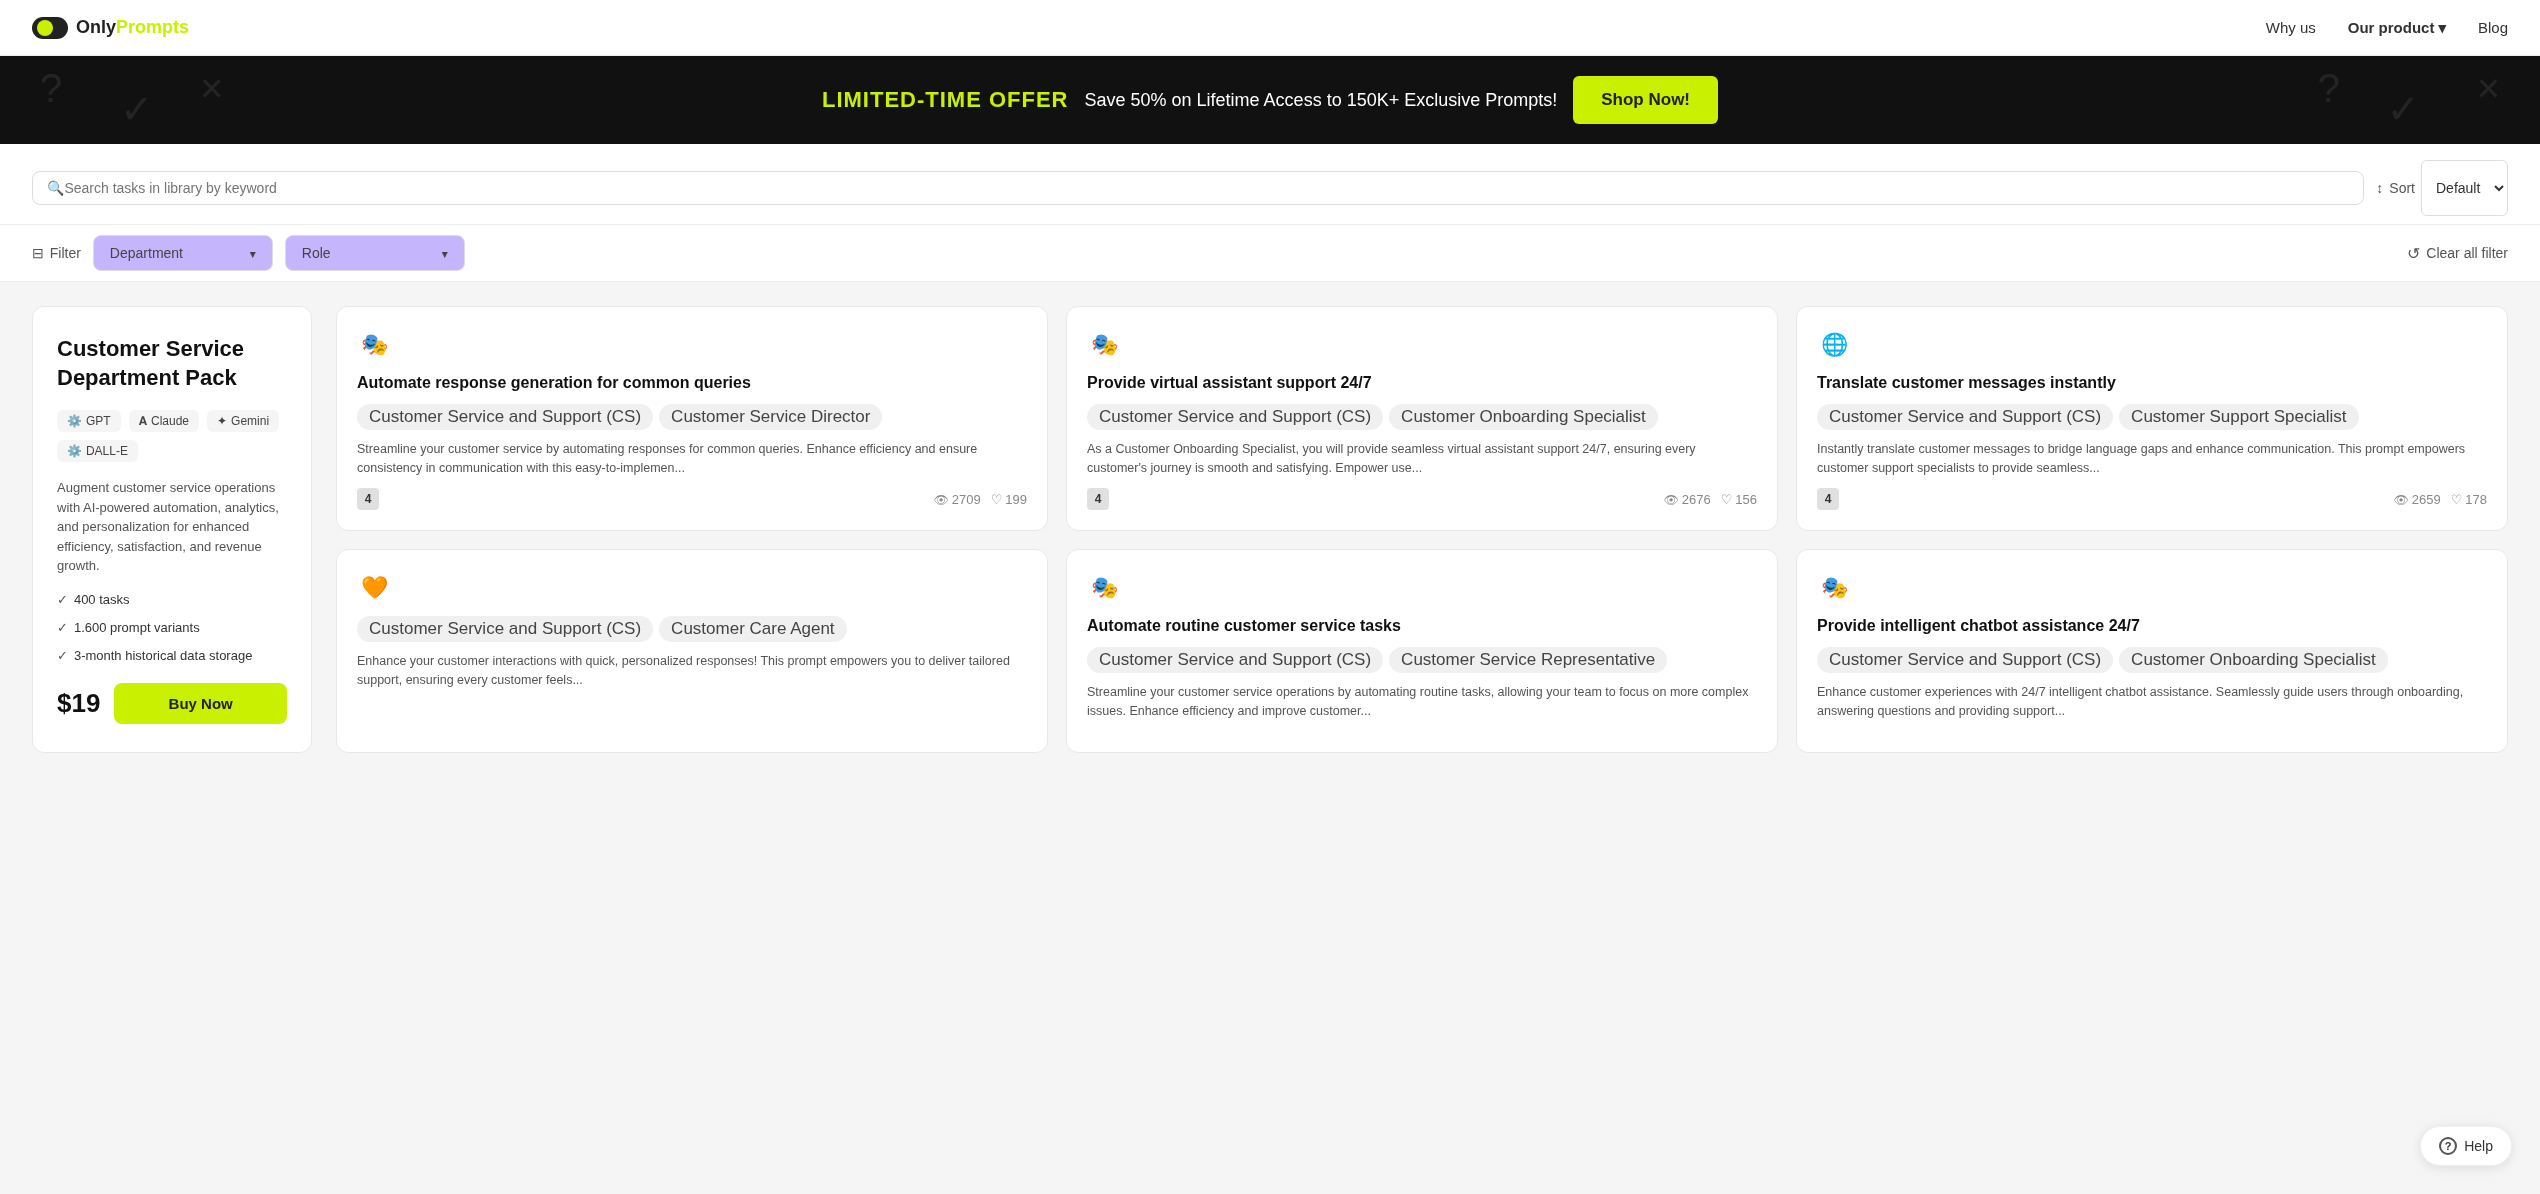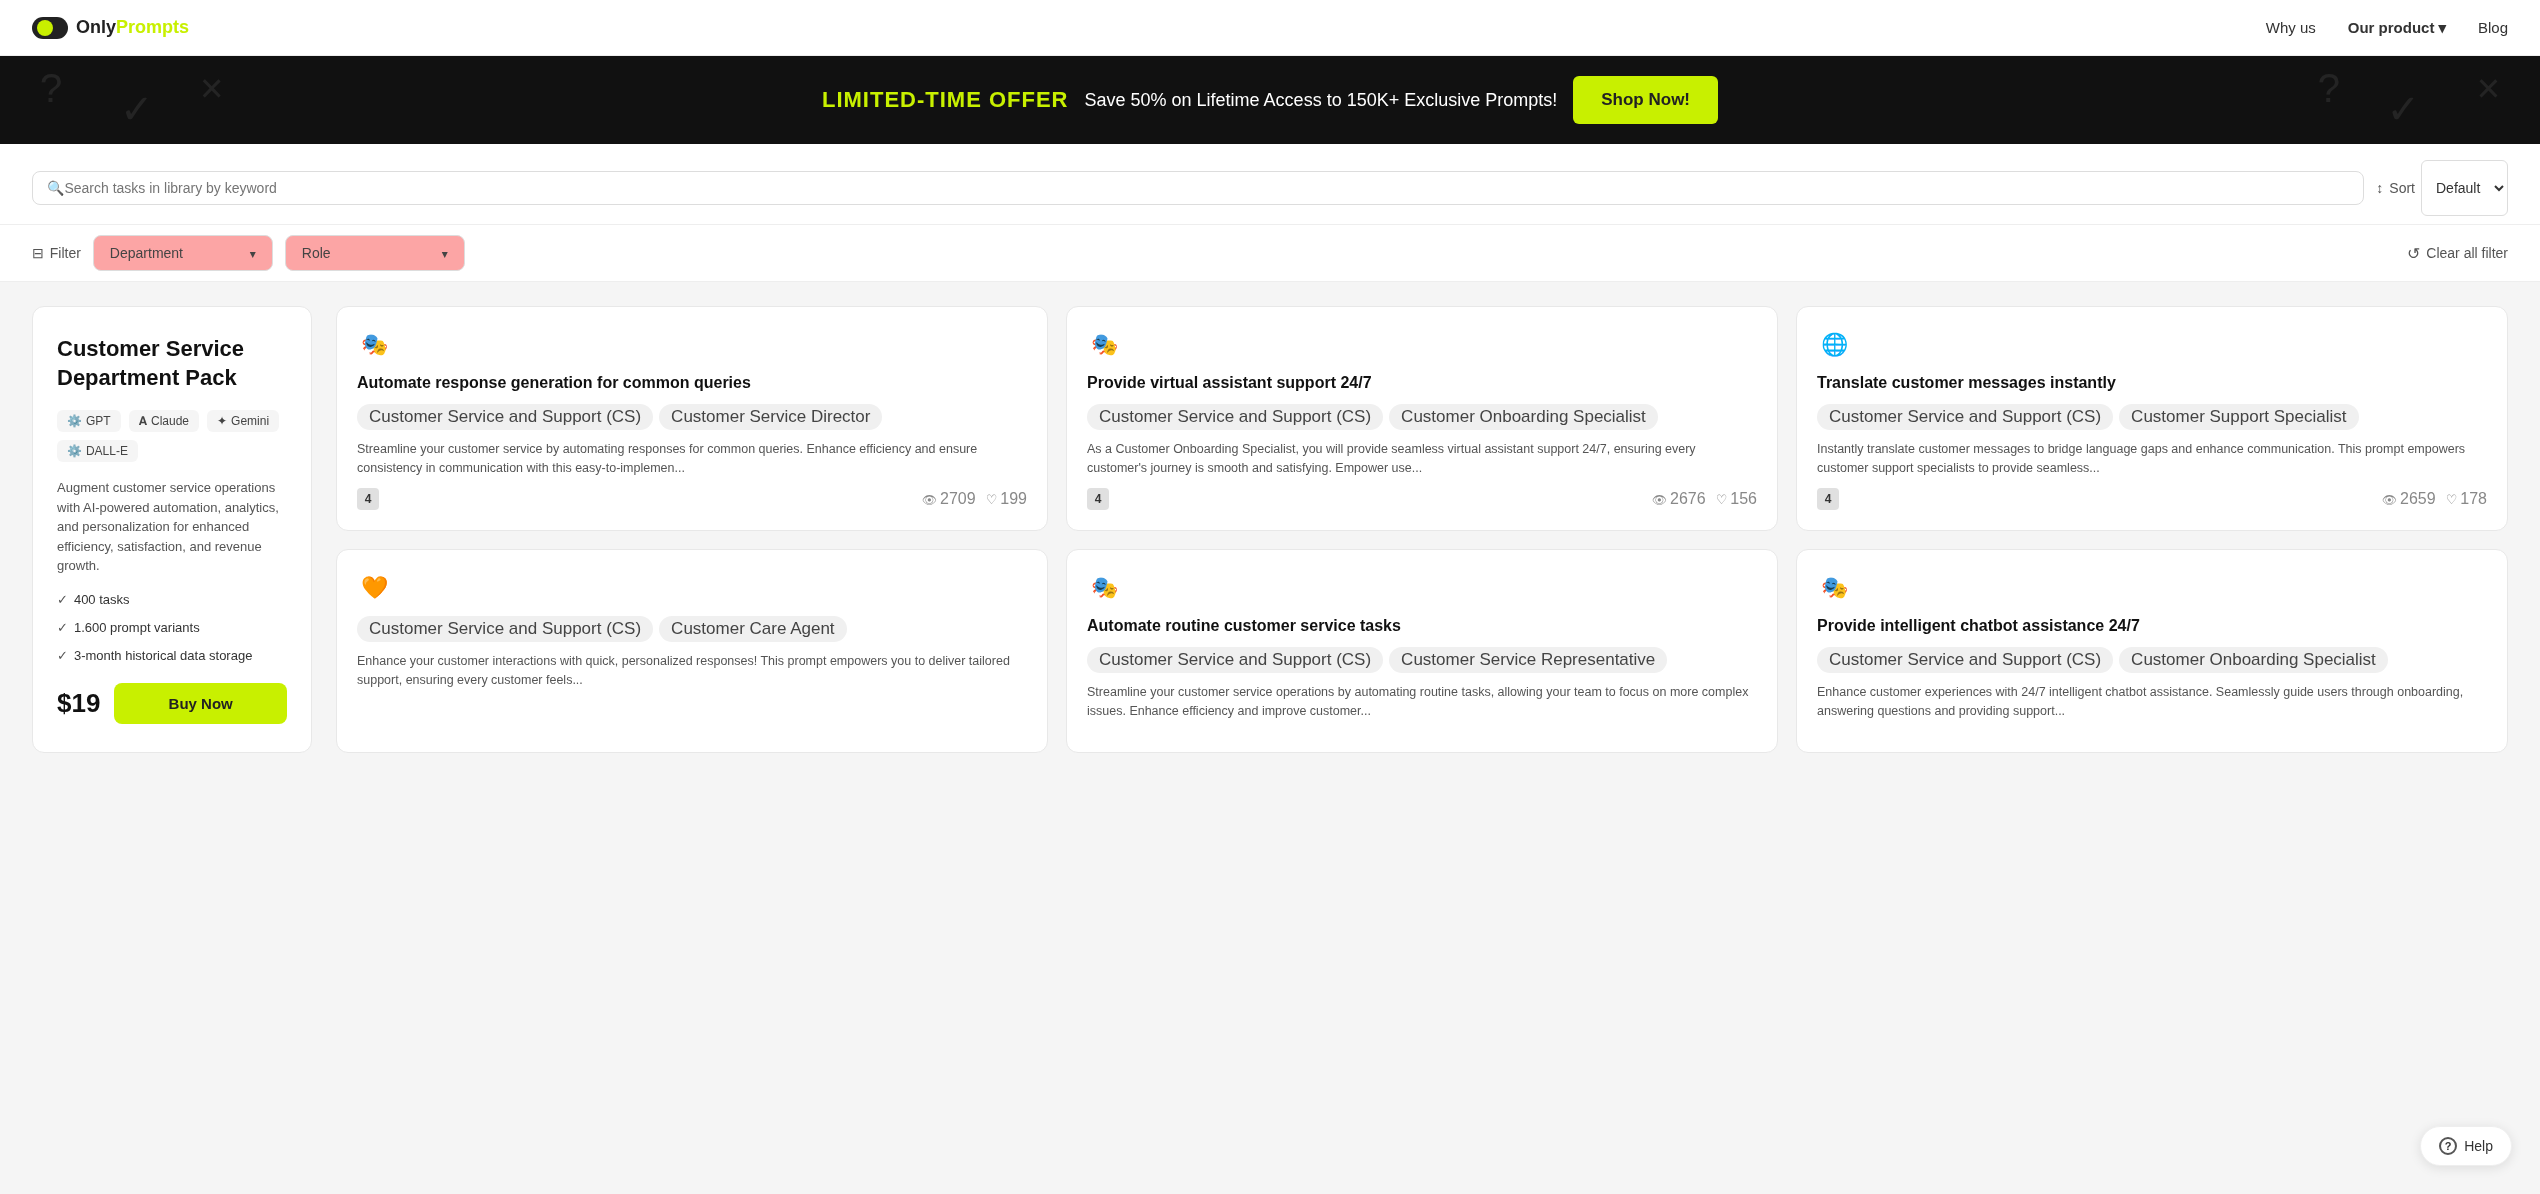--- a/index.html
+++ b/index.html
@@ -41,21 +41,21 @@
     .search-wrap input { border: none; outline: none; font-size: 14px; width: 100%; color: #0c4a6e; }
     .sort-wrap { display: flex; align-items: center; gap: 6px; color: #555; font-size: 14px; }
     .sort-select { border: 1px solid #ddd; border-radius: 6px; padding: 18px 10px; font-size: 14px; color: #333; background: #fff; cursor: pointer; }
 
     
     .filter-row {
       display: flex; align-items: center; gap: 12px; padding: 10px 32px 10px;
       background: #fff; border-bottom: 1px solid #eee;
     }
     .filter-btn { display: flex; align-items: center; gap: 6px; color: #555; font-size: 14px; cursor: pointer; }
-    .filter-dropdown { display: flex; align-items: center; justify-content: space-between; border: 1.5px solid #ddd; border-radius: 8px; padding: 9px 16px; min-width: 180px; cursor: pointer; background: #fca5a5; color: #444; font-size: 14px; }
+    .filter-dropdown { display: flex; align-items: center; justify-content: space-between; border: 1.5px solid #ddd; border-radius: 8px; padding: 9px 16px; min-width: 180px; cursor: pointer; background: #c4b5fd; color: #444; font-size: 14px; }
     .clear-all { margin-left: auto; display: flex; align-items: center; gap: 6px; color: #555; font-size: 14px; cursor: pointer; }
 
     
     .main-content { display: flex; gap: 0; padding: 24px 32px; }
     
     
     .side-pack { width: 280px; min-width: 260px; background: #fff; border-radius: 12px; padding: 28px 24px; margin-right: 24px; border: 1.5px solid #e8e8e8; flex-shrink: 0; align-self: flex-start; }
     .pack-title { font-size: 22px; font-weight: 800; line-height: 1.3; margin-bottom: 18px; color: #111; }
     .pack-badges { display: flex; flex-wrap: wrap; gap: 8px; margin-bottom: 16px; }
     .pack-badge { display: flex; align-items: center; gap: 4px; background: #f5f5f5; border-radius: 6px; padding: 4px 10px; font-size: 12px; color: #444; }
@@ -70,21 +70,21 @@
     
     .cards-grid { flex: 1; display: grid; grid-template-columns: repeat(3, 1fr); gap: 18px; }
     .card { background: #fff; border-radius: 12px; border: 1.5px solid #e8e8e8; padding: 20px; display: flex; flex-direction: column; gap: 10px; }
     .card-icon { font-size: 22px; width: 36px; height: 36px; display: flex; align-items: center; justify-content: center; }
     .card-title { font-size: 16px; font-weight: 700; color: #111; line-height: 1.3; }
     .card-tags { display: flex; flex-wrap: wrap; gap: 6px; }
     .card-tag { background: #f0f0f0; border-radius: 20px; padding: 3px 12px; font-size: 17px; color: #444; }
     .card-desc { font-size: 12.5px; color: #555; line-height: 1.5; }
     .card-footer { display: flex; align-items: center; gap: 8px; margin-top: auto; }
     .card-num { background: #e0e0e0; border-radius: 4px; width: 22px; height: 22px; display: flex; align-items: center; justify-content: center; font-size: 12px; font-weight: 600; color: #333; }
-    .card-stats { margin-left: auto; display: flex; align-items: center; gap: 10px; color: #888; font-size: 16px; }
+    .card-stats { margin-left: auto; display: flex; align-items: center; gap: 10px; color: #888; font-size: 13px; }
     .card-stat { display: flex; align-items: center; gap: 3px; }
 
     
     .help-btn { position: fixed; bottom: 28px; right: 28px; background: #fff; border: 1.5px solid #eee; border-radius: 24px; padding: 10px 18px; display: flex; align-items: center; gap: 7px; font-size: 14px; color: #333; cursor: pointer; box-shadow: 0 2px 12px rgba(0,0,0,0.1); z-index: 200; }
 
     
     .icon-search::before { content: '🔍'; font-size: 14px; }
     .icon-filter::before { content: '⊟'; font-size: 14px; }
     .icon-sort::before { content: '↕'; font-size: 14px; }
     .icon-chevron::before { content: '▾'; font-size: 12px; }

